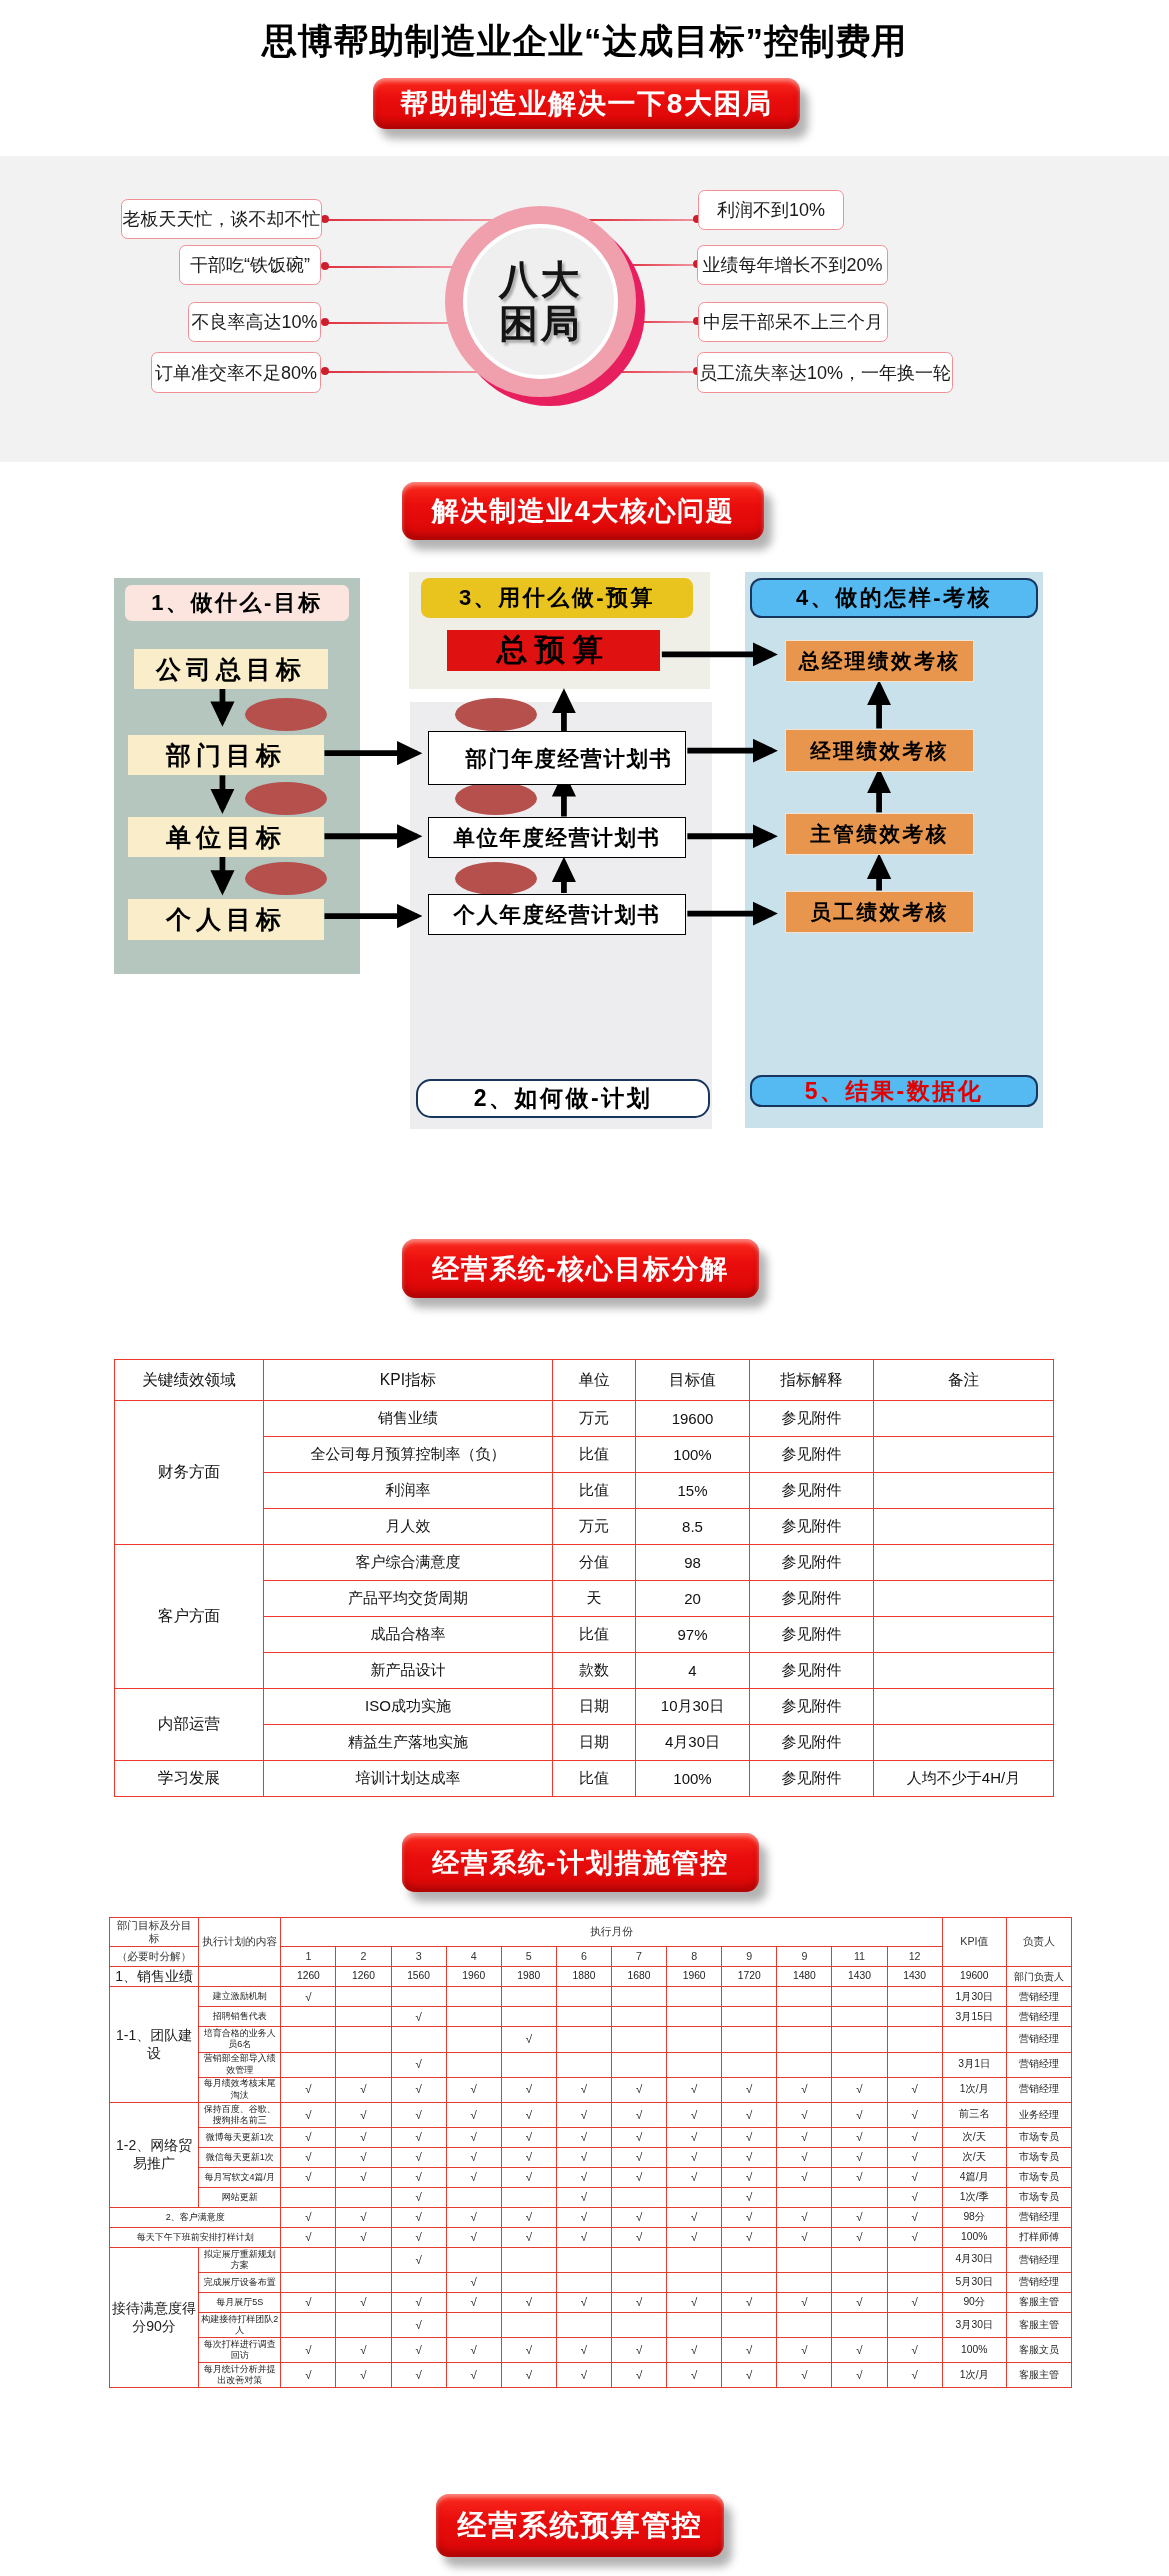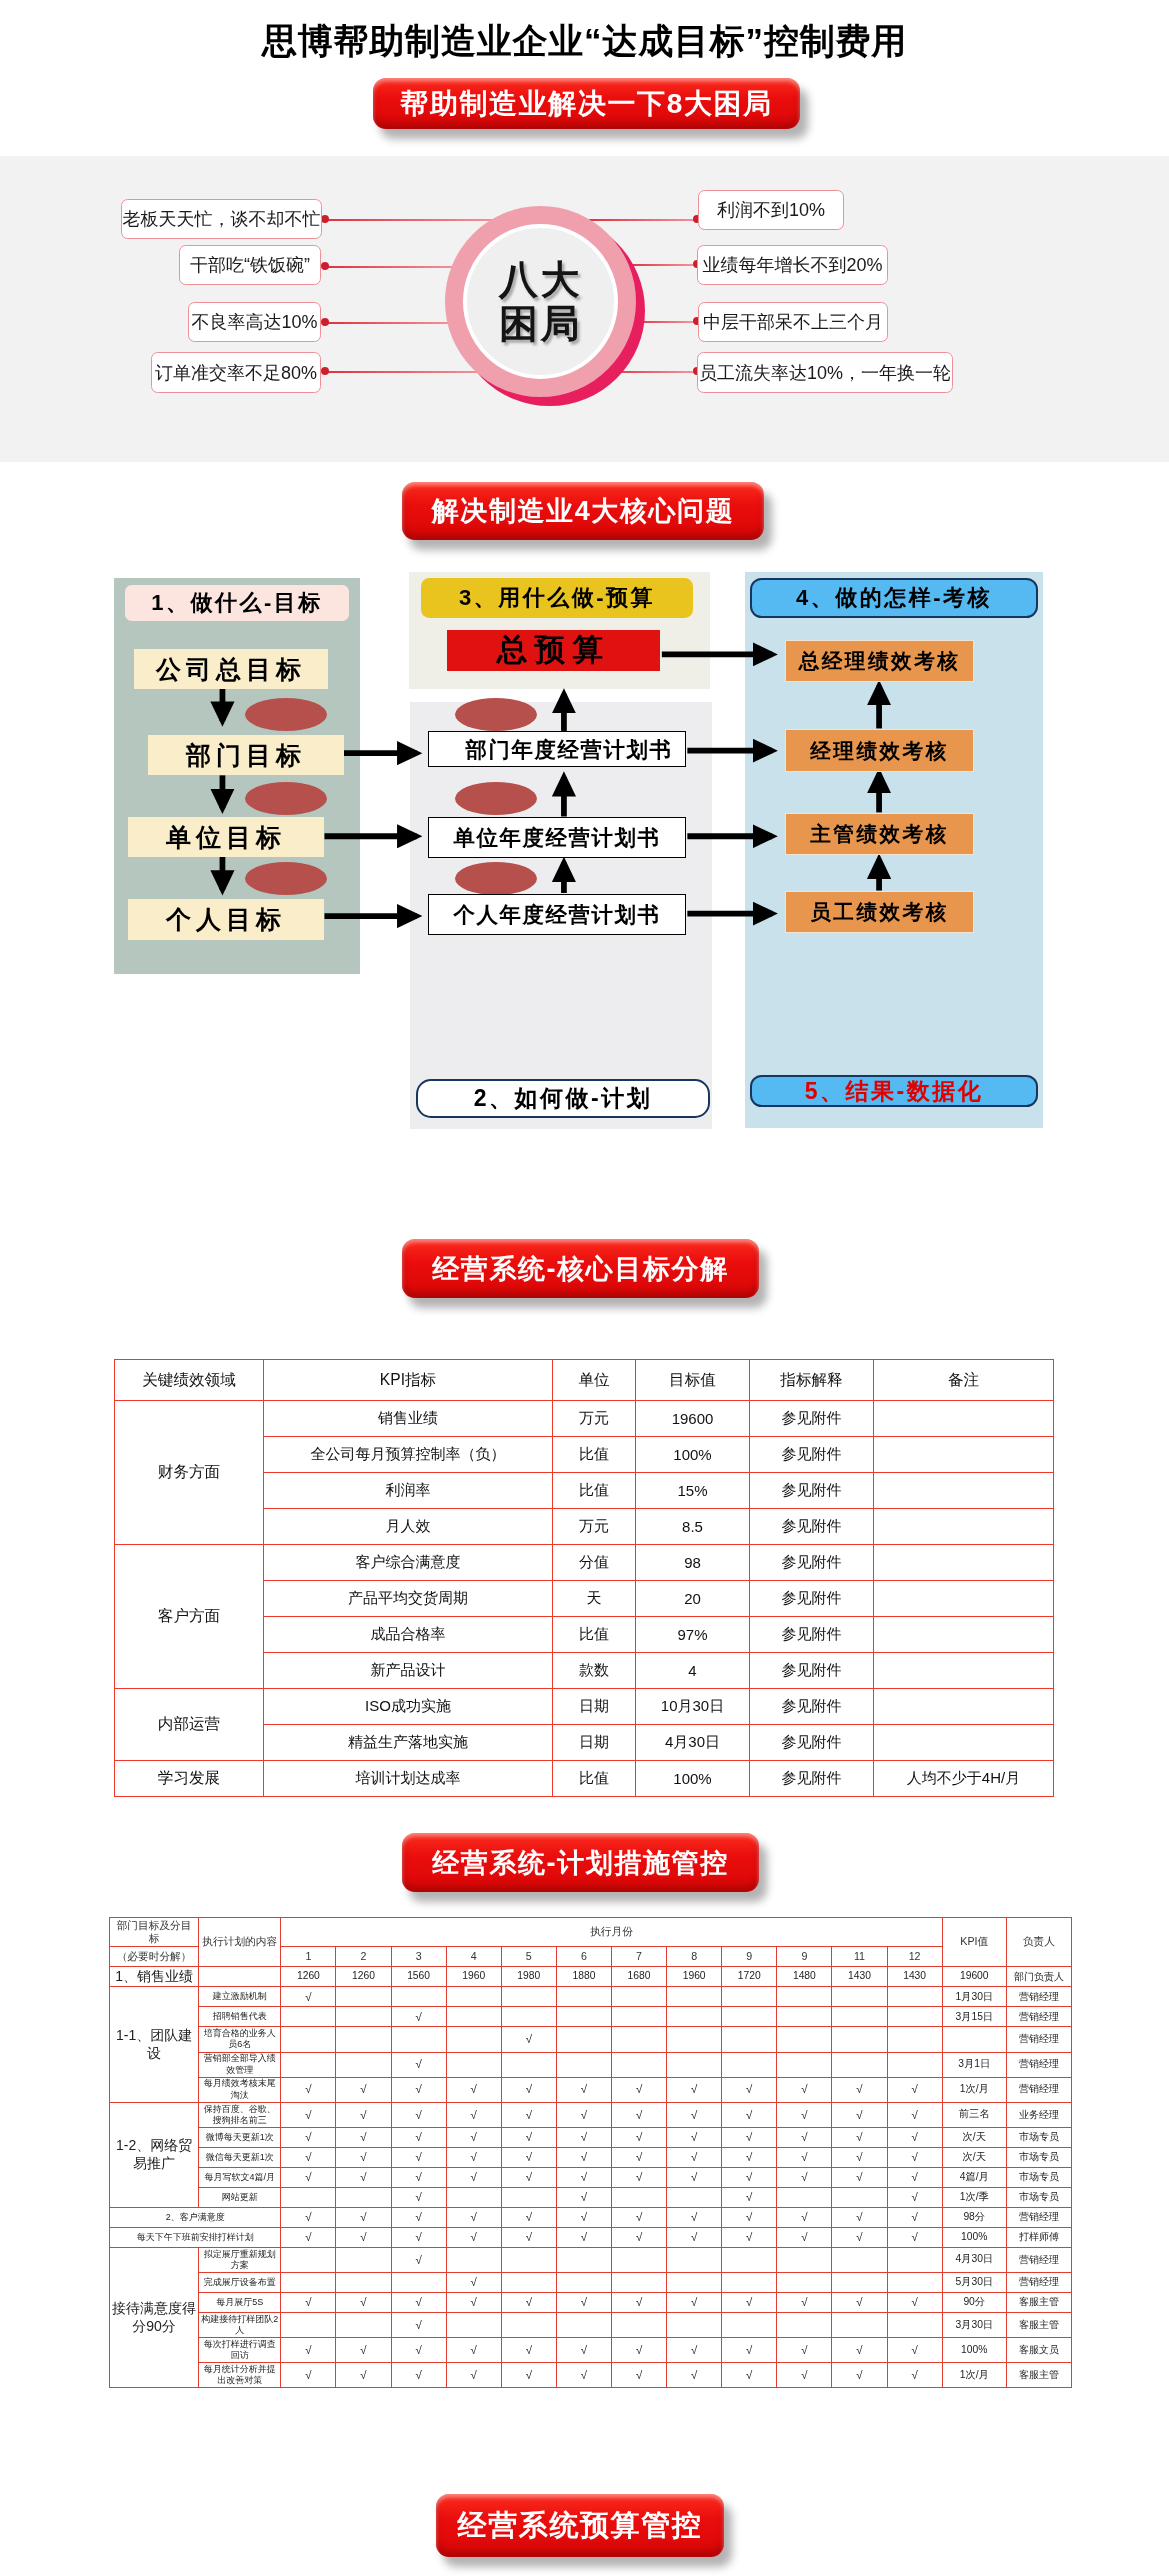--- a/index.html
+++ b/index.html
@@ -142,27 +142,27 @@
       <line x1="835" y1="326" x2="938" y2="326"></line>
       <line x1="835" y1="420" x2="938" y2="420"></line>
       <line x1="1068" y1="392" x2="1068" y2="354"></line>
       <line x1="1068" y1="297" x2="1068" y2="250"></line>
       <line x1="1068" y1="195" x2="1068" y2="143"></line>
     </g>
   </svg>
 
   <div class="fbox goal-header" style="left:125px; top:585px; width:224px; height:36px;">1、做什么-目标</div>
   <div class="fbox goal-box" style="left:134px; top:649px; width:194px; height:40px;">公司总目标</div>
-  <div class="fbox goal-box" style="left:128px; top:735px; width:196px; height:40px;margin-left:20px;">部门目标</div>
+  <div class="fbox goal-box" style="left:128px; top:735px; width:196px; height:40px;">部门目标</div>
   <div class="fbox goal-box" style="left:128px; top:817px; width:196px; height:40px;">单位目标</div>
   <div class="fbox goal-box" style="left:128px; top:899px; width:196px; height:41px;">个人目标</div>
 
   <div class="fbox budget-header" style="left:421px; top:578px; width:272px; height:40px;">3、用什么做-预算</div>
   <div class="fbox budget-box" style="left:447px; top:630px; width:213px; height:41px;">总预算</div>
-  <div class="fbox plan-box" style="left:428px; top:731px; width:258px; height:36px;padding-left:24px;">部门年度经营计划书</div>
+  <div class="fbox plan-box" style="left:428px; top:731px; width:258px; height:54px;padding-left:24px;">部门年度经营计划书</div>
   <div class="fbox plan-box" style="left:428px; top:817px; width:258px; height:41px;">单位年度经营计划书</div>
   <div class="fbox plan-box" style="left:428px; top:894px; width:258px; height:41px;">个人年度经营计划书</div>
   <div class="fbox plan-footer" style="left:416px; top:1079px; width:294px; height:39px;">2、如何做-计划</div>
 
   <div class="fbox review-header" style="left:750px; top:578px; width:288px; height:40px;">4、做的怎样-考核</div>
   <div class="fbox review-box" style="left:785px; top:640px; width:189px; height:42px;">总经理绩效考核</div>
   <div class="fbox review-box" style="left:785px; top:729px; width:189px; height:43px;">经理绩效考核</div>
   <div class="fbox review-box" style="left:785px; top:813px; width:189px; height:42px;">主管绩效考核</div>
   <div class="fbox review-box" style="left:785px; top:891px; width:189px; height:42px;">员工绩效考核</div>
   <div class="fbox review-footer" style="left:750px; top:1075px; width:288px; height:32px;">5、结果-数据化</div>

